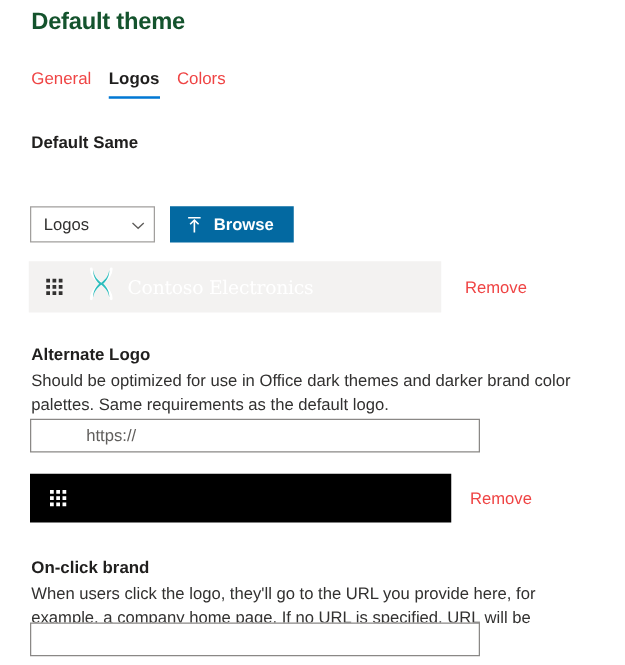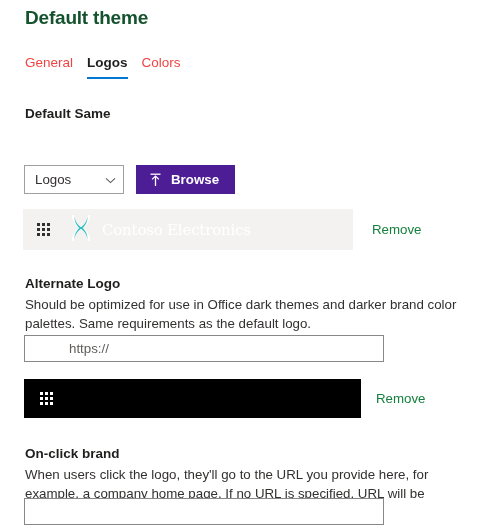--- a/index.html
+++ b/index.html
@@ -115,21 +115,21 @@
     width: 10px;
     height: 10px;
     position: relative;
     color: #605e5c;
   }
   .chev svg { display: block; }
 
   .browse-btn {
     height: 29px;
     box-sizing: border-box;
-    background: #4c1d95;
+    background: #0369a1;
     color: #ffffff;
     border: none;
     display: flex;
     align-items: center;
     gap: 9px;
     padding: 0 16px 0 13px;
     font-size: 13.3px;
     font-weight: bold;
     cursor: pointer;
     font-family: "Liberation Sans", sans-serif;
@@ -181,21 +181,21 @@
     color: #ffffff;
     font-family: "DejaVu Serif", serif;
     font-size: 15px;
     letter-spacing: -0.2px;
     white-space: nowrap;
   }
 
   .remove-link {
     margin-left: 19px;
     font-size: 13.3px;
-    color: #15803d;
+    color: #ef4444;
     cursor: pointer;
     text-decoration: none;
   }
 
   
   .text-input {
     position: absolute;
     left: 24px;
     box-sizing: border-box;
     height: 27px;

